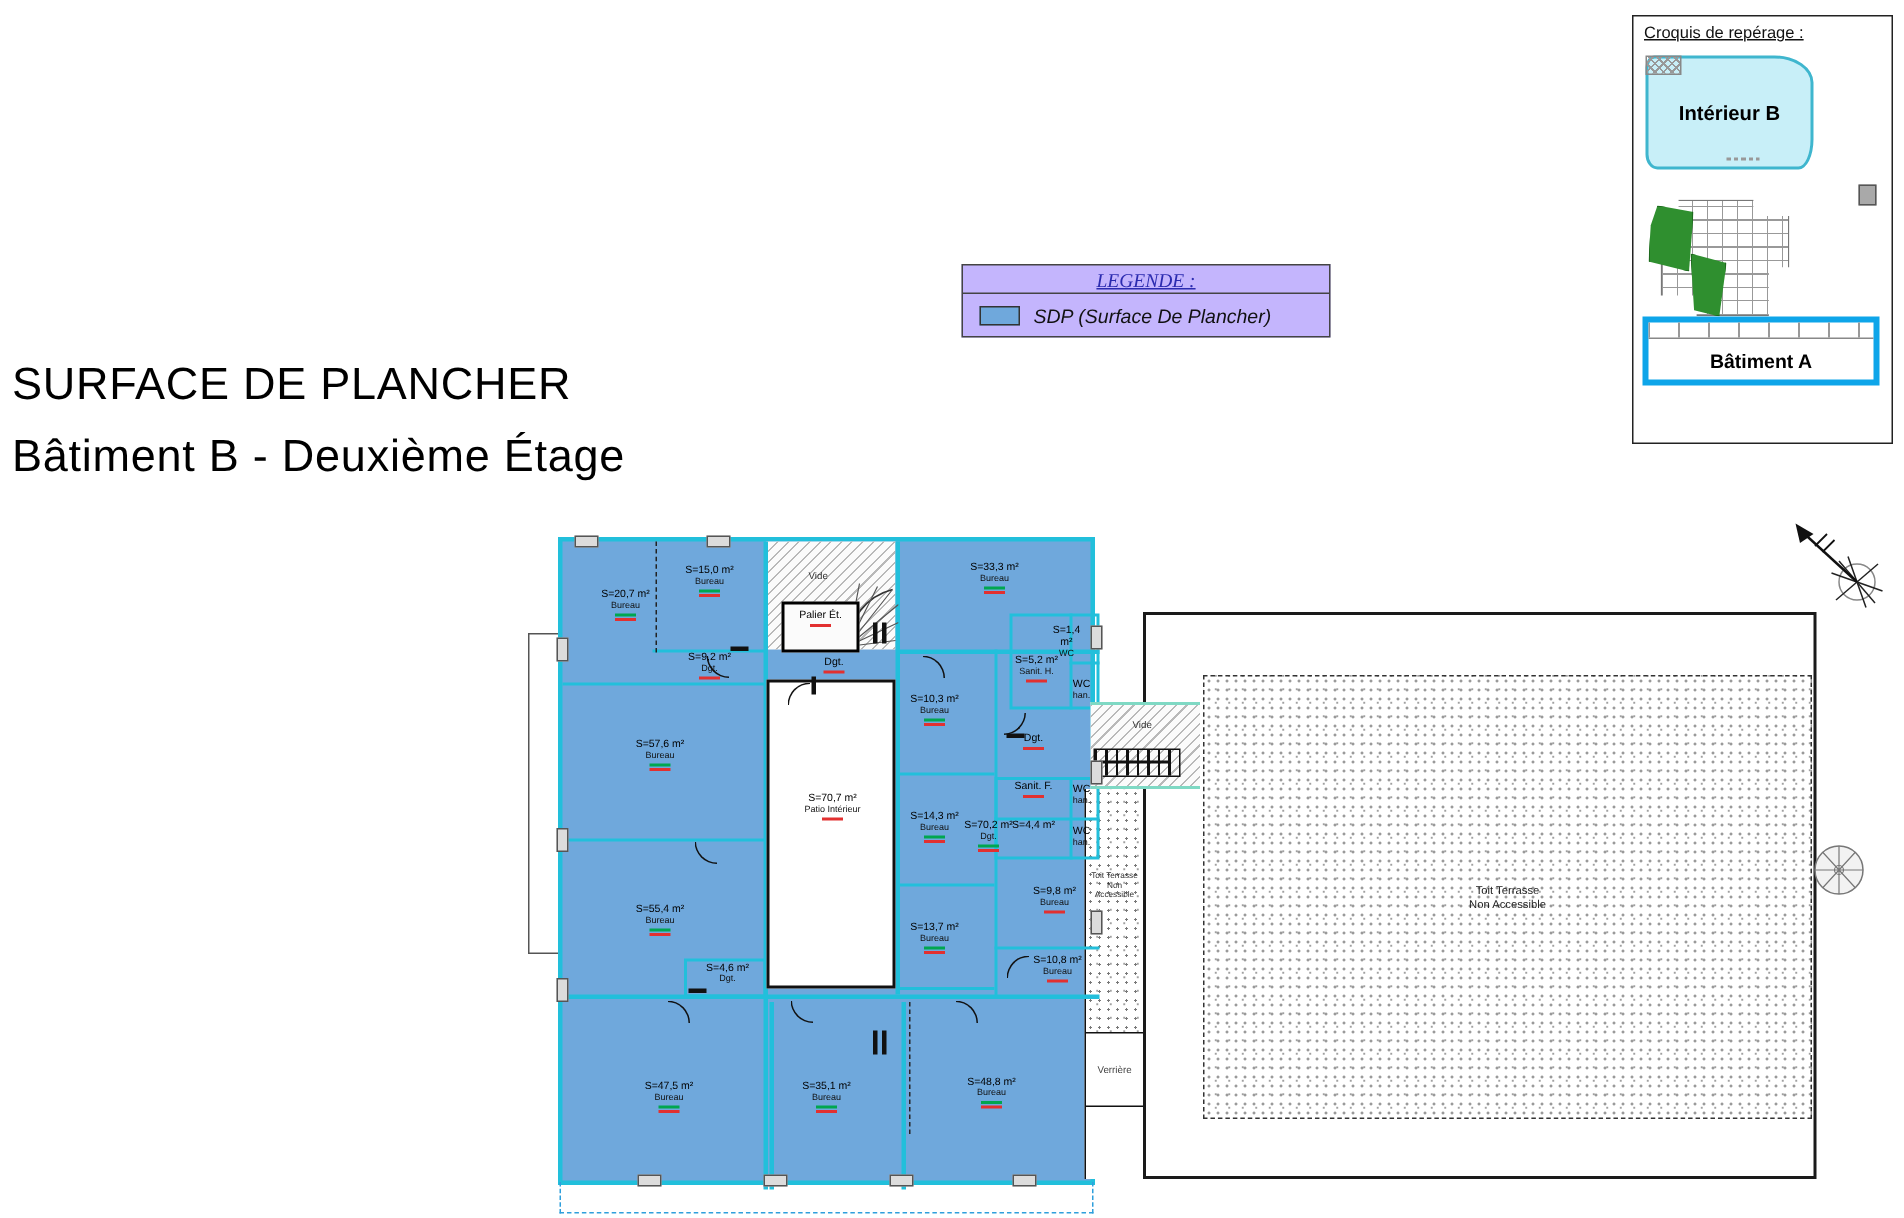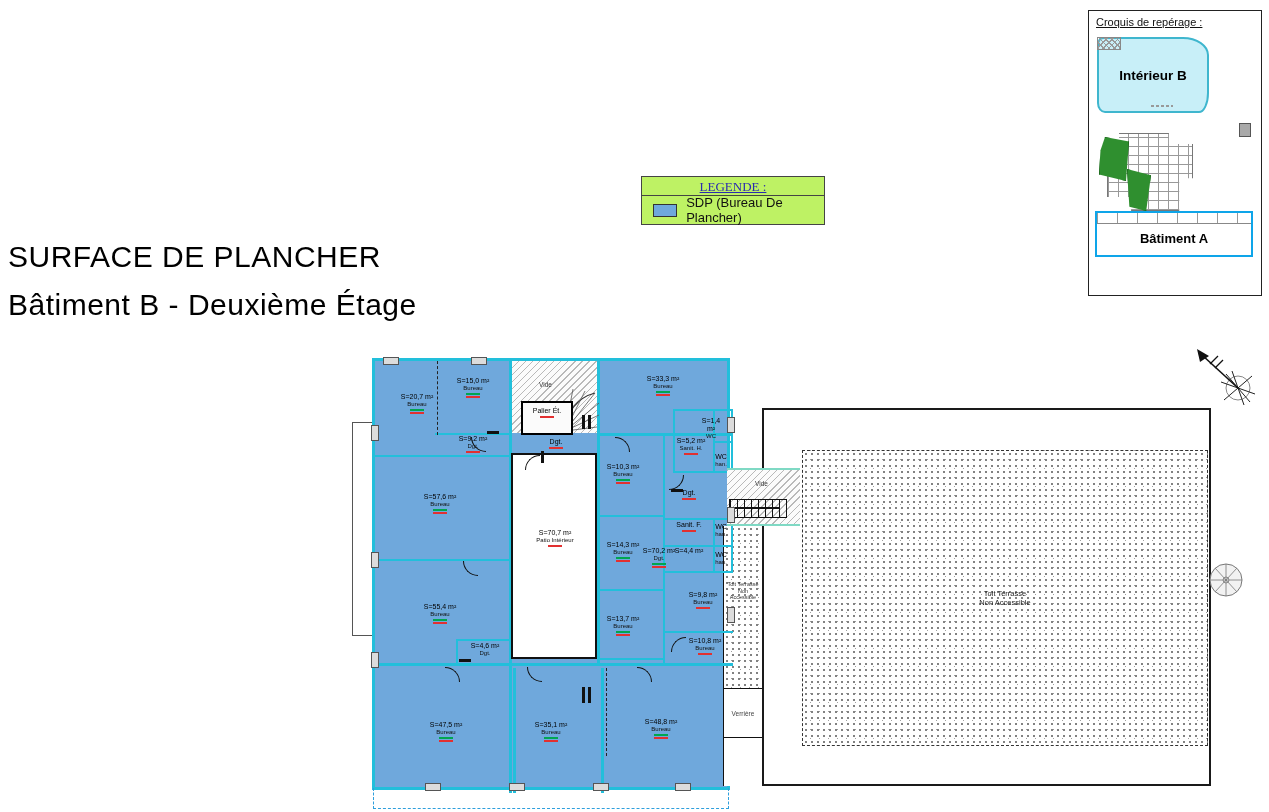--- a/index.html
+++ b/index.html
@@ -7,21 +7,21 @@
   #page {
     position: relative; width: 1269px; height: 812px; background: #fff;
     overflow: hidden; font-family: "Liberation Sans", sans-serif;
   }
   .abs { position: absolute; }
 
   
   .main-title { position:absolute; left:8px; color:#000; font-size:30px; letter-spacing:0.5px; }
 
   
-  #legend { position:absolute; left:641px; top:176px; width:184px; height:49px; border:1px solid #444; background:#bef264; }
+  #legend { position:absolute; left:641px; top:176px; width:246px; height:49px; border:1px solid #444; background:#c4b5fd;font-style:italic; }
   #legend .hdr { height:19px; border-bottom:1px solid #444; text-align:center;
     font-family:"Liberation Serif", serif; font-size:13px; color:#2B2BB0; text-decoration:underline; padding-top:2px; }
   #legend .row { display:flex; align-items:center; height:28px; padding-left:11px; }
   #legend .swatch { width:27px; height:13px; background:#6FA8DC; border:1px solid #333; margin-right:9px; }
   #legend .lbl { font-size:13px; color:#111; }
 
   
   #croquis { position:absolute; left:1088px; top:10px; width:174px; height:286px; border:1.5px solid #222; background:#fff; }
   #croquis .ttl { position:absolute; left:7px; top:5px; font-size:11px; color:#111; text-decoration:underline; }
   #blobB { position:absolute; left:8px; top:26px; width:112px; height:76px; background:#C8EFF8;
@@ -35,21 +35,21 @@
     background:repeating-linear-gradient(90deg,#999 0,#999 3px,transparent 3px,transparent 5px); }
   #batA { position:absolute; left:4px; top:118px; width:164px; height:132px; }
   #batA .grid1 { position:absolute; left:14px; top:4px; width:86px; height:78px; background:#fff; border:1px solid #777;
     background-image:repeating-linear-gradient(0deg,#999 0,#999 0.8px,transparent 0.8px,transparent 9px),
                      repeating-linear-gradient(90deg,#999 0,#999 0.8px,transparent 0.8px,transparent 10px);
     clip-path:polygon(14% 0,72% 0,72% 14%,100% 14%,100% 58%,84% 58%,84% 100%,28% 100%,28% 82%,0 82%,0 28%,14% 28%); }
   #batA .green1 { position:absolute; left:6px; top:8px; width:30px; height:44px; background:#2F8F2F; border:1px solid #1E6A1E;
     clip-path:polygon(20% 0,100% 10%,90% 100%,0 85%,5% 30%); }
   #batA .green2 { position:absolute; left:34px; top:40px; width:24px; height:42px; background:#2F8F2F; border:1px solid #1E6A1E;
     clip-path:polygon(0 0,100% 15%,80% 100%,10% 90%); }
-  #batA .lower { position:absolute; left:2px; top:82px; width:158px; height:46px; background:#fff; border:2px solid #0ea5e9; }
+  #batA .lower { position:absolute; left:2px; top:82px; width:158px; height:46px; background:#fff; border:4px solid #0ea5e9; }
   #batA .lower .strip { position:absolute; left:0; top:0; width:100%; height:11px; border-bottom:1px solid #888;
     background:repeating-linear-gradient(90deg,#999 0,#999 0.8px,transparent 0.8px,transparent 20px); }
   #batA .albl { position:absolute; left:0; right:0; top:18px; text-align:center; font-size:13px; font-weight:bold; color:#000; }
   #batA .dk { position:absolute; left:146px; top:-6px; width:12px; height:14px; background:#A9A9A9; border:1px solid #555; }
 
   
   #planB { position:absolute; left:372px; top:358px; width:358px; height:432px; background:#6FA8DC; border:3px solid #22BFDB; }
   .wc   { position:absolute; background:#22BFDB; z-index:2; }
   .wbox { position:absolute; border:2px solid #22BFDB; z-index:2; }
   .wd   { position:absolute; border-left:1.5px dashed #222; z-index:2; }
@@ -96,21 +96,21 @@
 
 <div id="page">
 
   <div class="main-title" style="top:288px;">Bâtiment B - Deuxième Étage</div>
   <div class="main-title" style="top:240px;">SURFACE DE PLANCHER</div>
 
   <div id="legend">
     <div class="hdr">LEGENDE :</div>
     <div class="row">
       <span class="swatch"></span>
-      <span class="lbl">SDP (Bureau De Plancher)</span>
+      <span class="lbl">SDP (Surface De Plancher)</span>
     </div>
   </div>
 
   <div id="croquis">
     <div class="ttl">Croquis de repérage :</div>
     <div id="blobB">
       <span class="xhatch" style="left:-2px;top:-2px;"></span>
       <span class="blbl">Intérieur B</span>
     </div>
     <div class="graymark"></div>

